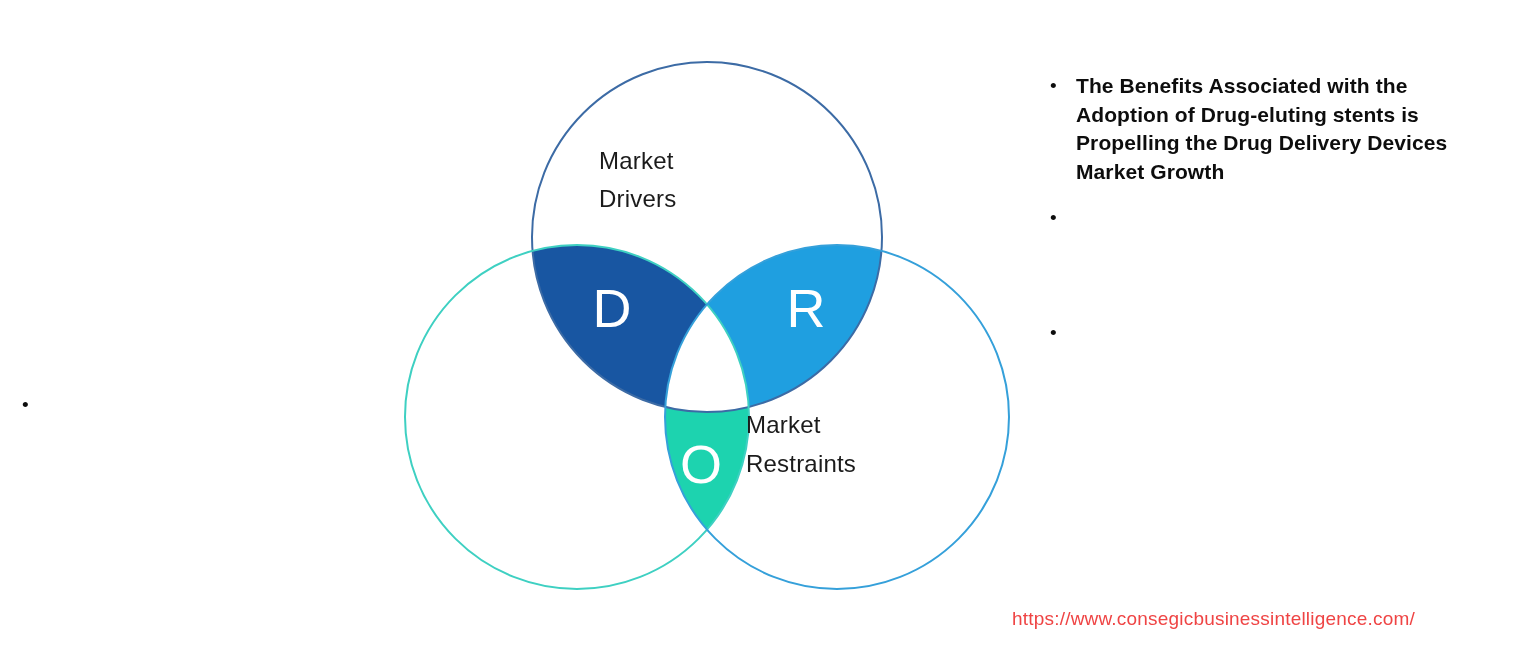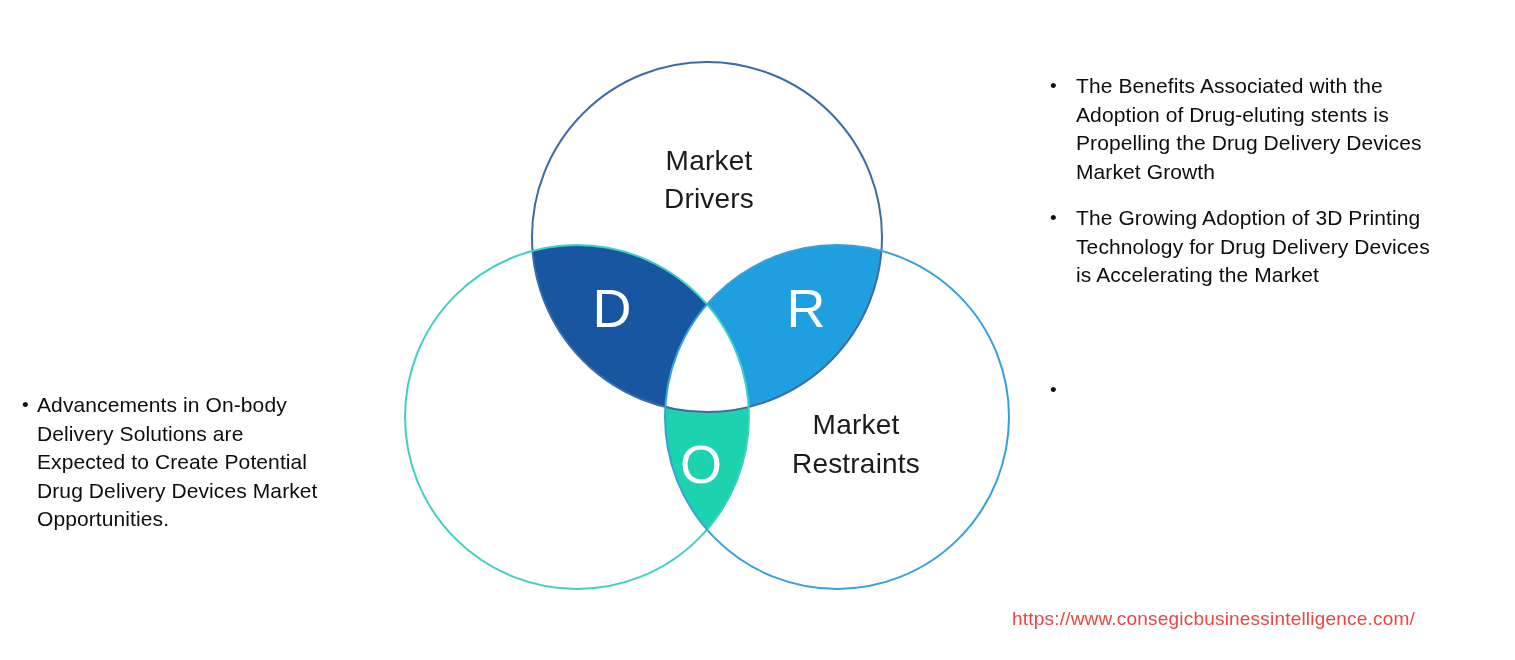--- a/index.html
+++ b/index.html
@@ -10,23 +10,23 @@
     overflow: hidden;
     position: relative;
   }
   .stage { position: absolute; left: 0; top: 0; width: 1515px; height: 660px; }
   svg.venn { position: absolute; left: 0; top: 0; width: 1515px; height: 660px; }
 
   .abs { position: absolute; }
 
   .venn-label {
     color: #1b1b1b;
-    font-size: 28px;
+    font-size: 24px;
     line-height: 38px;
-    text-align: center;
+    text-align: left;
     white-space: pre-line;
     letter-spacing: 0.2px;
   }
   .venn-letter {
     color: #ffffff;
     font-size: 54px;
     font-weight: 500;
     display: flex; align-items: center; justify-content: center;
     width: 90px; height: 64px;
   }
@@ -35,21 +35,21 @@
   .bullet-dot {
     flex: 0 0 auto;
     color: #0d0d0d;
     font-size: 19px;
     line-height: 28.5px;
   }
   .bullet-text {
     color: #0d0d0d;
     font-size: 21px;
     line-height: 28.5px;
-    font-weight: 400;
+    font-weight: 700;
     white-space: pre-line;
     letter-spacing: 0.1px;
   }
 
   .left-block { left: 22px; top: 391px; width: 360px; }
   .left-block .bullet-dot { width: 15px; }
 
   .right-block { left: 1050px; top: 72px; width: 462px; }
   .right-block .bullet-dot { width: 26px; }
   .right-bullet-1 { margin-bottom: 18px; }
@@ -109,41 +109,33 @@
 
   <div class="abs venn-letter" style="left:567px; top:276px;">D</div>
 
   <div class="abs venn-letter" style="left:761px; top:276px;">R</div>
 
   <div class="abs venn-letter" style="left:656px; top:432px;">O</div>
 
   <div class="abs left-block">
     <div class="bullet-item">
       <span class="bullet-dot">•</span>
-      <div class="bullet-text">Advancements in On-body
-Delivery Solutions are
-Expected to Create Potential
-Drug Delivery Devices Market
-Opportunities.</div>
     </div>
   </div>
 
   <div class="abs right-block">
     <div class="bullet-item right-bullet-1">
       <span class="bullet-dot">•</span>
       <div class="bullet-text">The Benefits Associated with the
 Adoption of Drug-eluting stents is
 Propelling the Drug Delivery Devices
 Market Growth</div>
     </div>
     <div class="bullet-item right-bullet-2">
       <span class="bullet-dot">•</span>
-      <div class="bullet-text">The Growing Adoption of 3D Printing
-Technology for Drug Delivery Devices
-is Accelerating the Market</div>
     </div>
     <div class="bullet-item right-bullet-3">
       <span class="bullet-dot">•</span>
     </div>
   </div>
 
   <div class="abs footer-url">https://www.consegicbusinessintelligence.com/</div>
 
 </div>
 

